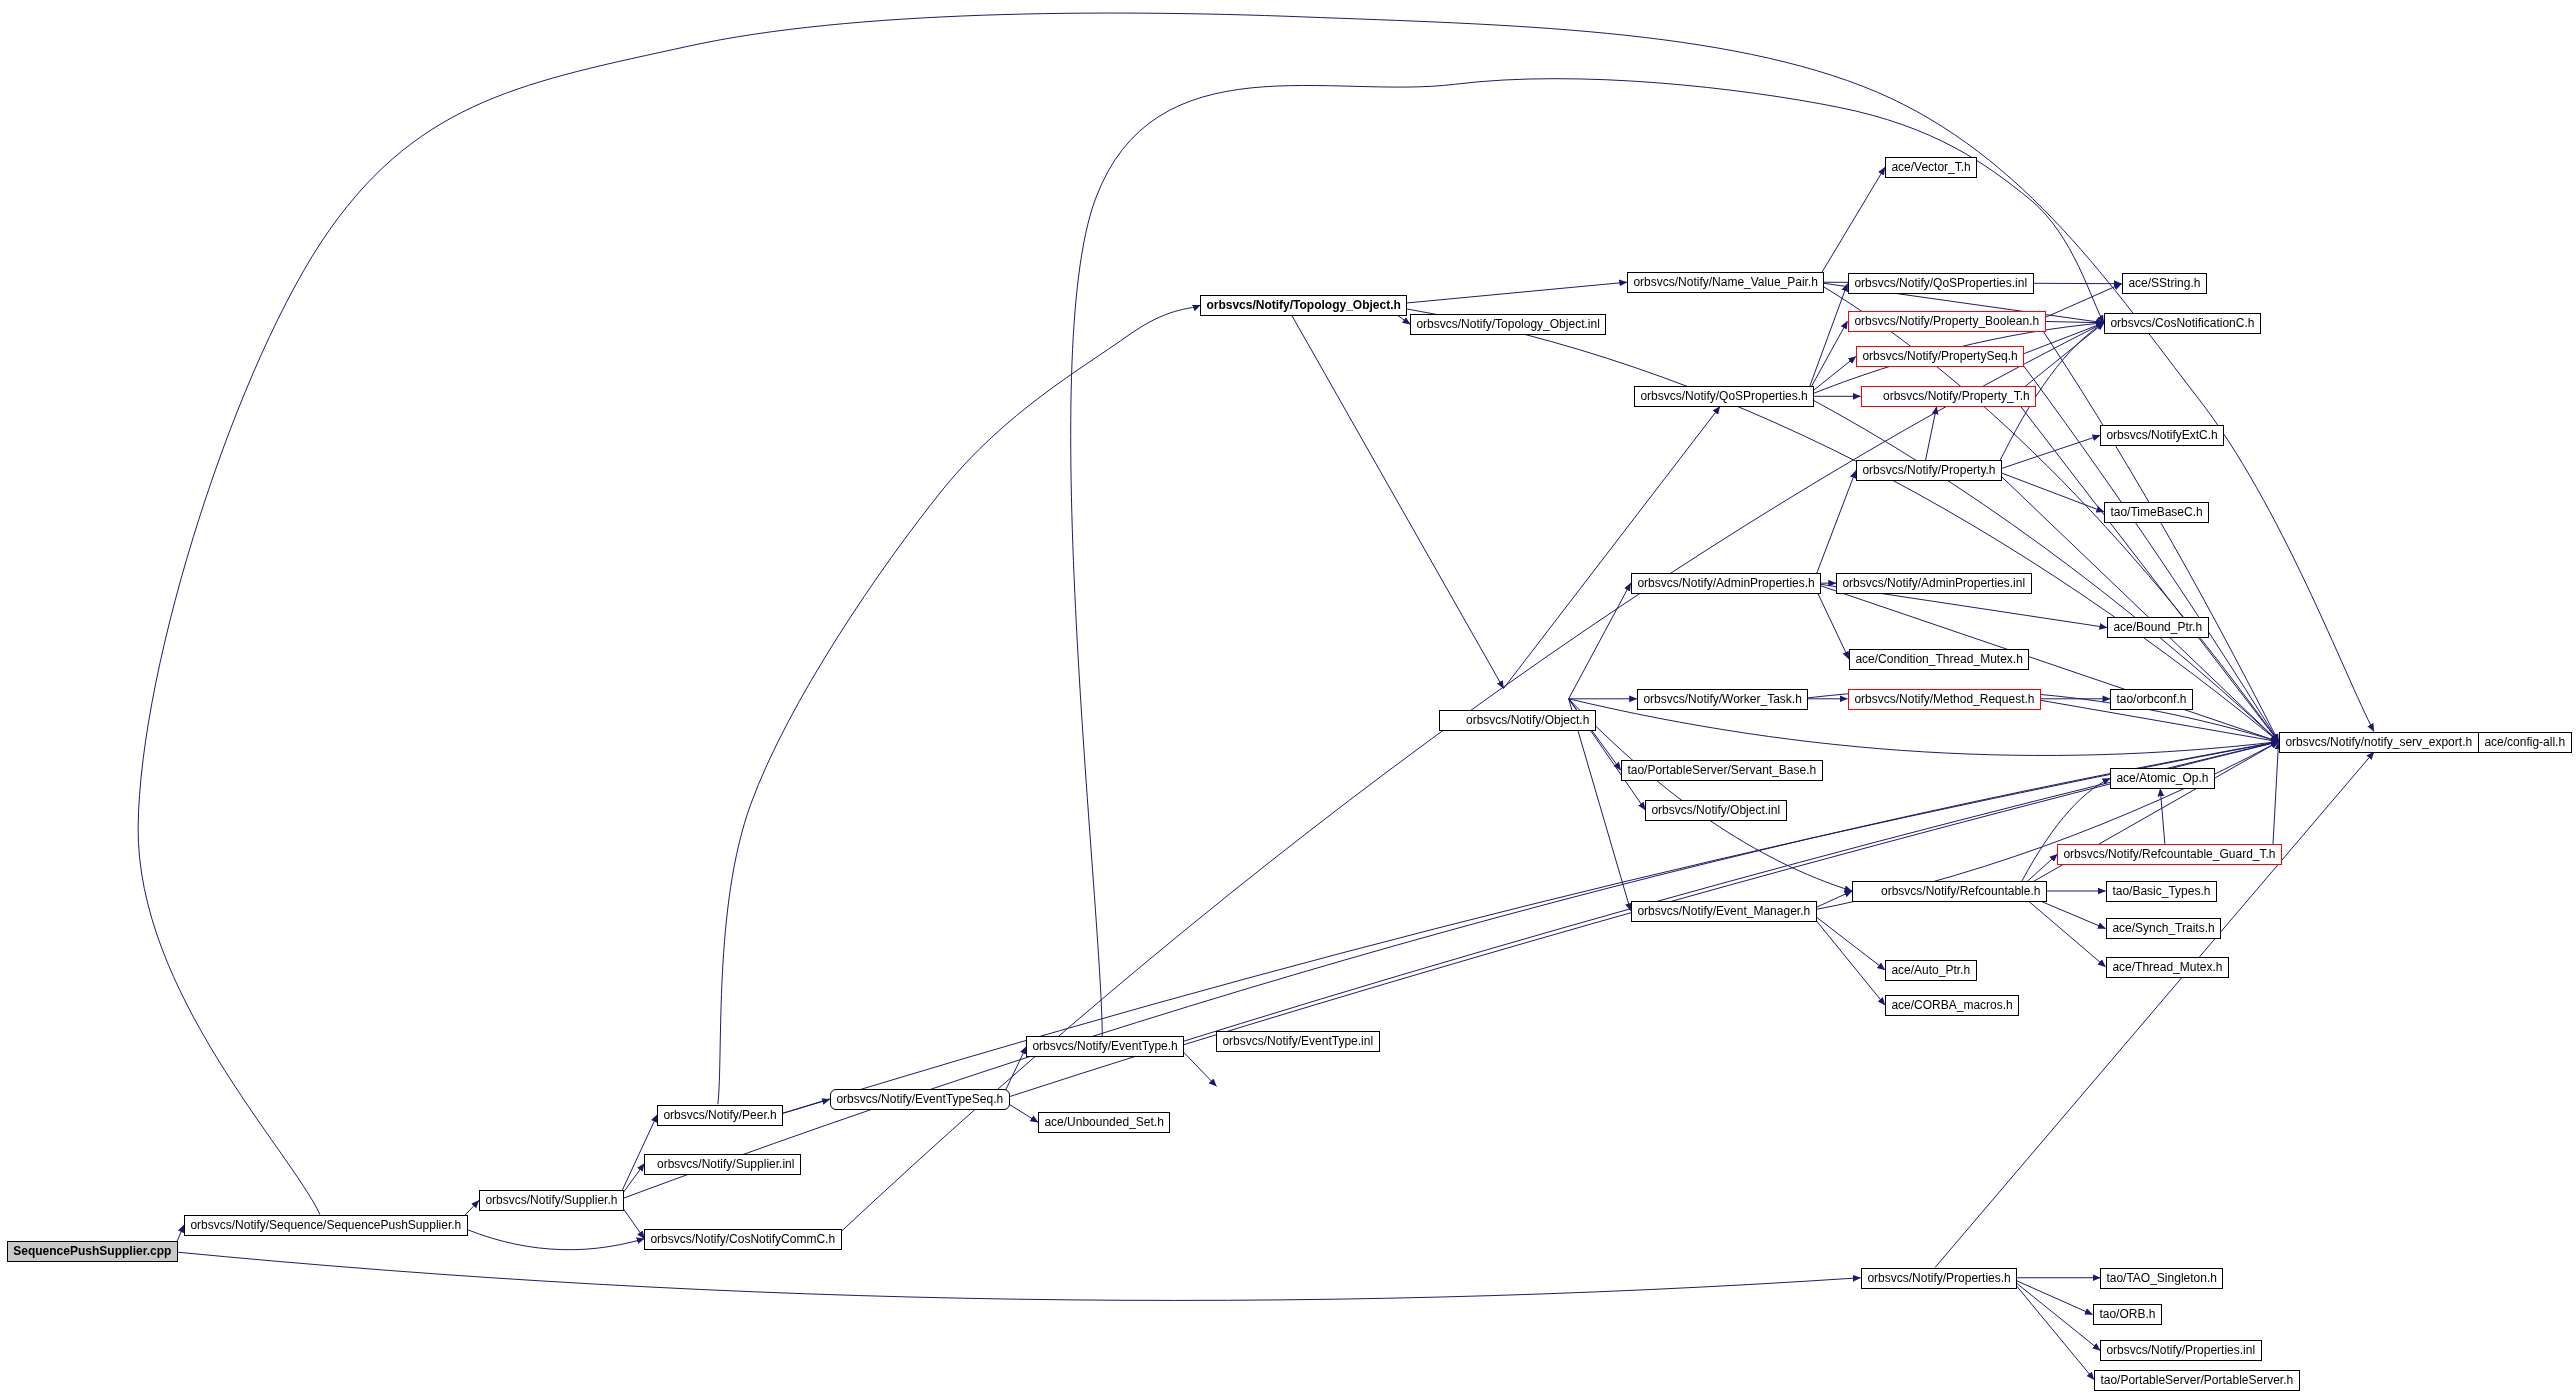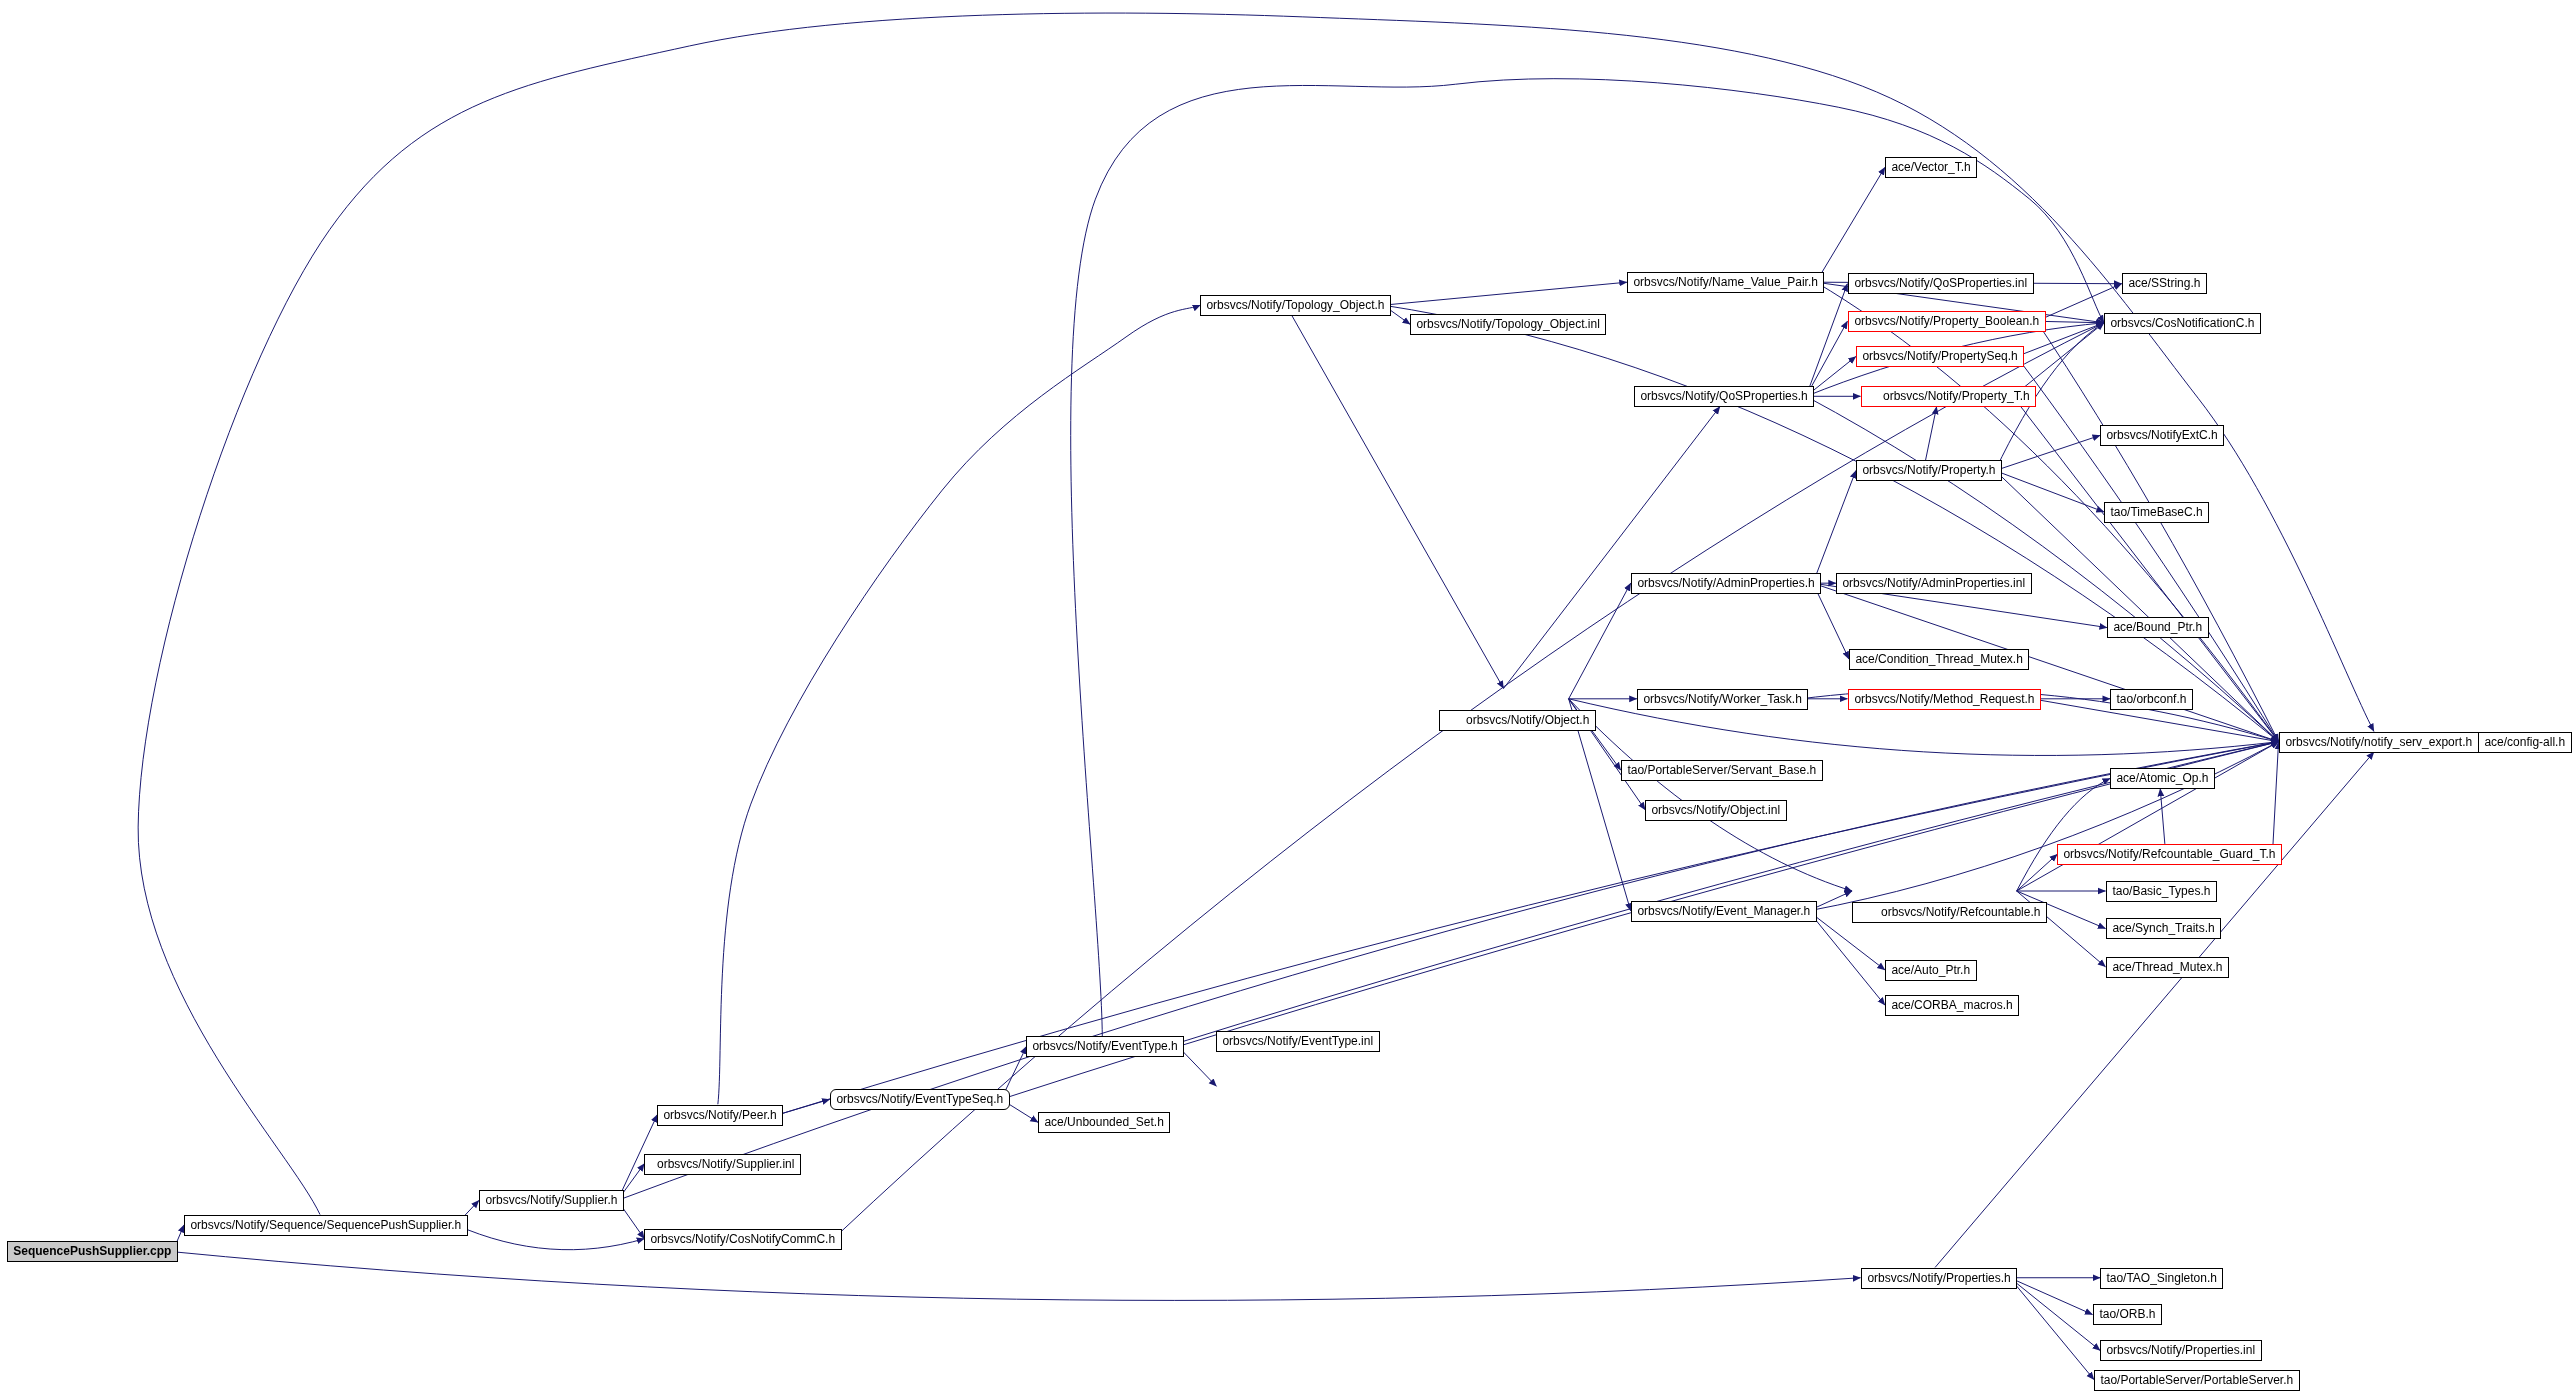--- a/index.html
+++ b/index.html
@@ -129,21 +129,21 @@
 <div class="node root" style="left: 6.9px; top: 1241px;">SequencePushSupplier.cpp</div>
     <div class="node" style="left: 184px; top: 1215px;">orbsvcs/Notify/Sequence/SequencePushSupplier.h</div>
     <div class="node" style="left: 479px; top: 1190px;">orbsvcs/Notify/Supplier.h</div>
     <div class="node" style="left: 644px; top: 1154px; padding-left: 12px;">orbsvcs/Notify/Supplier.inl</div>
     <div class="node" style="left: 644px; top: 1229px;">orbsvcs/Notify/CosNotifyCommC.h</div>
     <div class="node" style="left: 657px; top: 1105px;">orbsvcs/Notify/Peer.h</div>
     <div class="node" style="left: 830px; top: 1089px; border-radius: 6px;">orbsvcs/Notify/EventTypeSeq.h</div>
     <div class="node" style="left: 1026px; top: 1036px;">orbsvcs/Notify/EventType.h</div>
     <div class="node" style="left: 1216px; top: 1031px; text-align: center;">orbsvcs/Notify/EventType.inl</div>
     <div class="node" style="left: 1038px; top: 1112px;">ace/Unbounded_Set.h</div>
-    <div class="node" style="left: 1200px; top: 295px;">orbsvcs/Notify/Topology_Object.h</div>
+    <div class="node" style="left: 1200px; top: 295px; font-weight: bold;">orbsvcs/Notify/Topology_Object.h</div>
     <div class="node" style="left: 1410px; top: 314px;">orbsvcs/Notify/Topology_Object.inl</div>
     <div class="node" style="left: 1627px; top: 272px;">orbsvcs/Notify/Name_Value_Pair.h</div>
     <div class="node" style="left: 1885px; top: 157px;">ace/Vector_T.h</div>
     <div class="node" style="left: 2122px; top: 273px;">ace/SString.h</div>
     <div class="node" style="left: 2104px; top: 313px;">orbsvcs/CosNotificationC.h</div>
     <div class="node" style="left: 1848px; top: 273px;">orbsvcs/Notify/QoSProperties.inl</div>
     <div class="node trunc" style="left: 1848px; top: 311px;">orbsvcs/Notify/Property_Boolean.h</div>
     <div class="node trunc" style="left: 1856px; top: 346px;">orbsvcs/Notify/PropertySeq.h</div>
     <div class="node" style="left: 1634px; top: 386px;">orbsvcs/Notify/QoSProperties.h</div>
     <div class="node trunc" style="left: 1861px; top: 386px; padding-left: 21px;">orbsvcs/Notify/Property_T.h</div>
@@ -155,21 +155,21 @@
     <div class="node" style="left: 2107px; top: 617px;">ace/Bound_Ptr.h</div>
     <div class="node" style="left: 1849px; top: 649px;">ace/Condition_Thread_Mutex.h</div>
     <div class="node" style="left: 1439px; top: 710px; padding-left: 26px;">orbsvcs/Notify/Object.h</div>
     <div class="node" style="left: 1637px; top: 689px;">orbsvcs/Notify/Worker_Task.h</div>
     <div class="node trunc" style="left: 1848px; top: 689px;">orbsvcs/Notify/Method_Request.h</div>
     <div class="node" style="left: 2110px; top: 689px;">tao/orbconf.h</div>
     <div class="node" style="left: 1621px; top: 760px;">tao/PortableServer/Servant_Base.h</div>
     <div class="node" style="left: 1645px; top: 800px;">orbsvcs/Notify/Object.inl</div>
     <div class="node" style="left: 2110px; top: 768px;">ace/Atomic_Op.h</div>
     <div class="node trunc" style="left: 2057px; top: 844px;">orbsvcs/Notify/Refcountable_Guard_T.h</div>
-    <div class="node" style="left: 1852px; top: 902px; padding-left: 28px;">orbsvcs/Notify/Refcountable.h</div>
+    <div class="node" style="left: 1852px; top: 881px; padding-left: 28px;">orbsvcs/Notify/Refcountable.h</div>
     <div class="node" style="left: 2106px; top: 881px;">tao/Basic_Types.h</div>
     <div class="node" style="left: 2106px; top: 918px;">ace/Synch_Traits.h</div>
     <div class="node" style="left: 2106px; top: 957px;">ace/Thread_Mutex.h</div>
     <div class="node" style="left: 1631px; top: 901px;">orbsvcs/Notify/Event_Manager.h</div>
     <div class="node" style="left: 1885px; top: 960px;">ace/Auto_Ptr.h</div>
     <div class="node" style="left: 1885px; top: 995px;">ace/CORBA_macros.h</div>
     <div class="node" style="left: 2279px; top: 732px;">orbsvcs/Notify/notify_serv_export.h</div>
     <div class="node" style="left: 2478px; top: 732px;">ace/config-all.h</div>
     <div class="node" style="left: 1861px; top: 1268px;">orbsvcs/Notify/Properties.h</div>
     <div class="node" style="left: 2100px; top: 1268px;">tao/TAO_Singleton.h</div>

